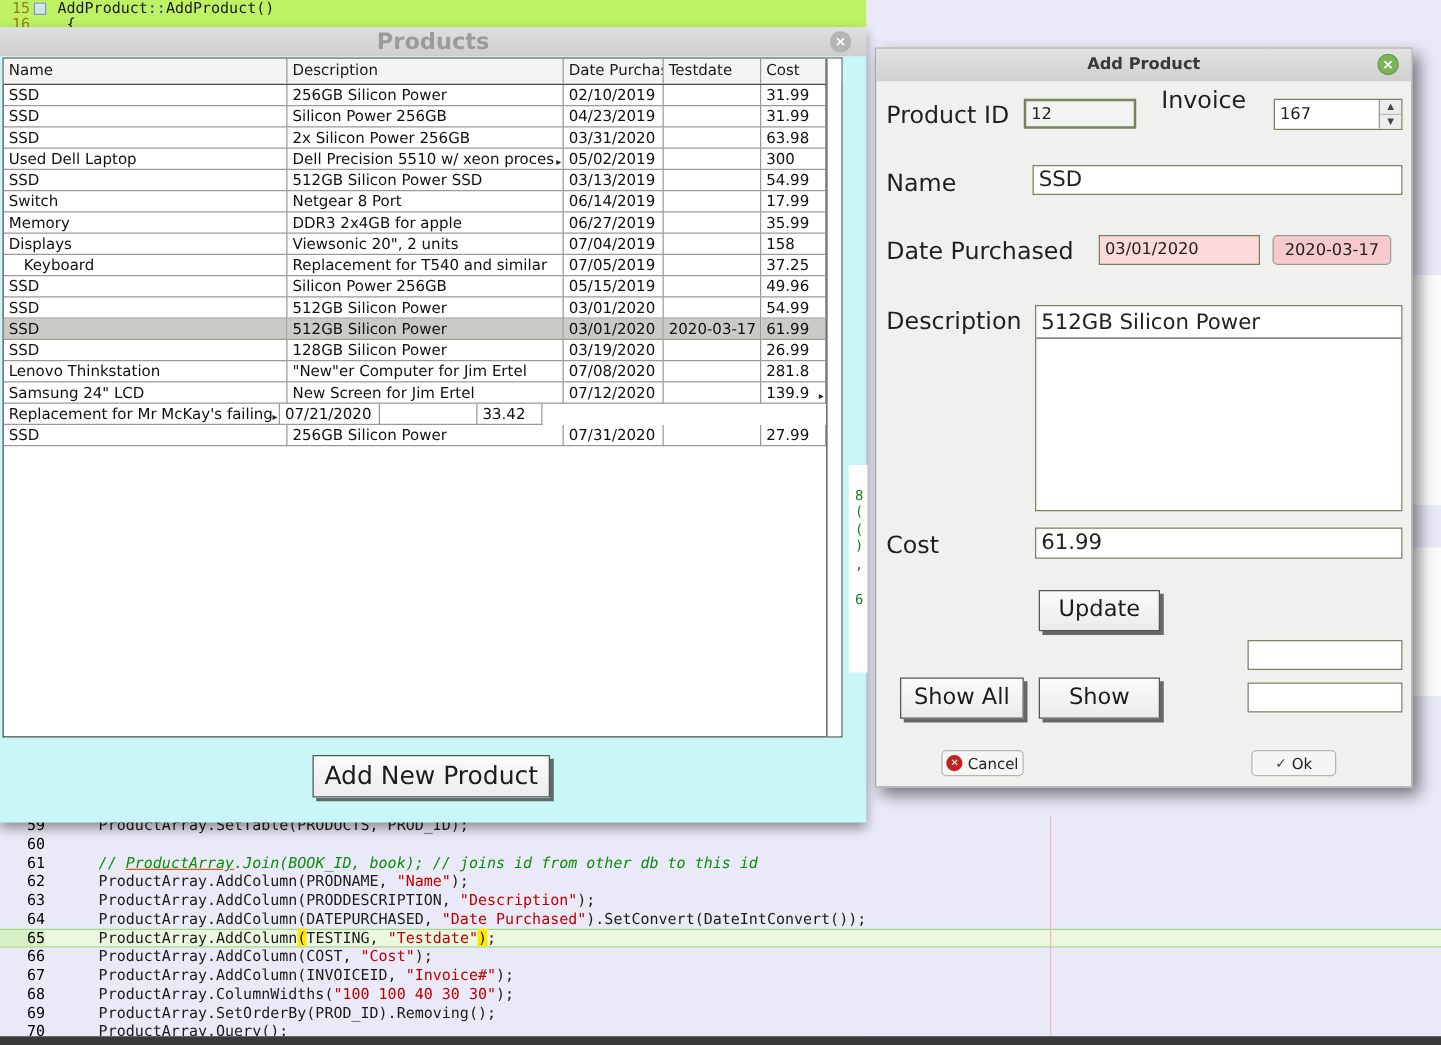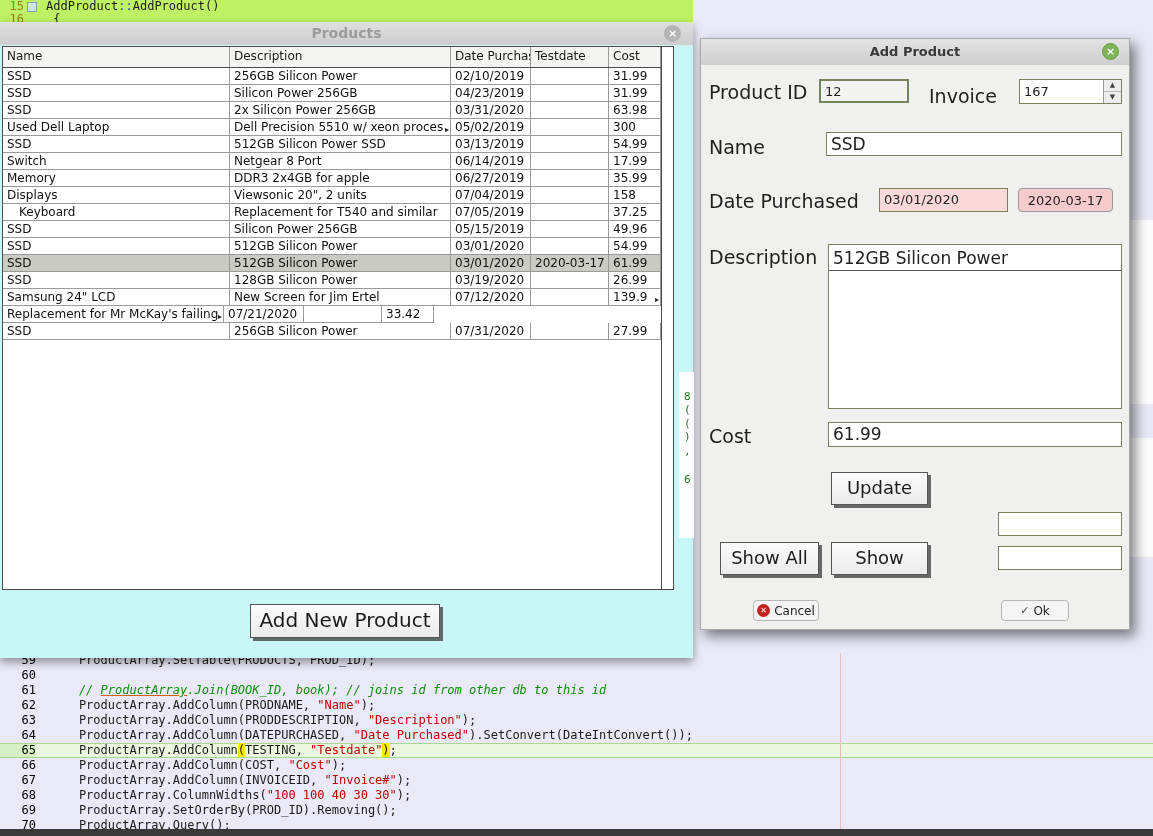--- a/index.html
+++ b/index.html
@@ -38,21 +38,21 @@
 
   
   .gap-strip{position:absolute;left:679px;top:372px;width:15px;height:166px;background:#fdfdfd;z-index:11;
              font-family:"DejaVu Sans Mono",monospace;font-size:11px;color:#1f7a1f;}
   .gap-strip span{position:absolute;left:5px;}
 
   
   .products{position:absolute;left:0;top:22px;width:693px;height:636px;background:#c9f7f7;z-index:10;
             box-shadow:0 4px 9px rgba(0,0,0,.4);}
   .p-titlebar{position:absolute;left:0;top:0;width:100%;height:23px;background:linear-gradient(#dfdfdf,#cecece);}
-  .p-titlebar .txt{display:block;text-align:center;line-height:23px;font-size:14px;font-weight:bold;color:#9b9b9b;}
+  .p-titlebar .txt{display:block;text-align:center;line-height:23px;font-size:18px;font-weight:bold;color:#9b9b9b;}
   .wclose{position:absolute;width:17px;height:17px;border-radius:50%;text-align:center;color:#fff;
           font-size:11px;font-weight:bold;box-sizing:border-box;cursor:default;}
   .p-close{right:12px;top:3px;background:#b5b5b5;line-height:17px;}
   .ptable{position:absolute;left:2px;top:24px;width:672px;height:544px;background:#ffffff;
           border:1px solid #4a4a4a;box-sizing:border-box;}
   .thead{display:flex;height:21px;background:#f4f4f2;border-bottom:1px solid #4a4a4a;box-sizing:border-box;}
   .hcell{font-size:12px;line-height:19px;padding-left:4px;border-right:1px solid #9a9a9a;box-sizing:border-box;
          overflow:hidden;white-space:nowrap;color:#1a1a1a;flex:none;}
   .trow{display:flex;height:17px;}
   .tcell{font-size:12px;line-height:16px;padding-left:4px;border-right:1px solid #9a9a9a;border-bottom:1px solid #9a9a9a;
@@ -244,20 +244,27 @@
             <div class="tcell" style="width: 52px;">61.99</div>
           </div>
           <div class="trow">
             <div class="tcell" style="width: 227px;">SSD</div>
             <div class="tcell" style="width: 221px;">128GB Silicon Power</div>
             <div class="tcell" style="width: 80px;">03/19/2020</div>
             <div class="tcell" style="width: 78px;"></div>
             <div class="tcell" style="width: 52px;">26.99</div>
           </div>
           <div class="trow">
+            <div class="tcell" style="width: 227px;">Lenovo Thinkstation</div>
+            <div class="tcell" style="width: 221px;">"New"er Computer for Jim Ertel</div>
+            <div class="tcell" style="width: 80px;">07/08/2020</div>
+            <div class="tcell" style="width: 78px;"></div>
+            <div class="tcell" style="width: 52px;">281.8</div>
+          </div>
+          <div class="trow">
             <div class="tcell" style="width: 227px;">Samsung 24" LCD</div>
             <div class="tcell" style="width: 221px;">New Screen for Jim Ertel</div>
             <div class="tcell" style="width: 80px;">07/12/2020</div>
             <div class="tcell" style="width: 78px;"></div>
             <div class="tcell" style="width: 52px;">139.9<span class="clip-arrow">▸</span></div>
           </div>
           <div class="trow">
             <div class="tcell" style="width: 221px;">Replacement for Mr McKay's failing<span class="clip-arrow">▸</span></div>
             <div class="tcell" style="width: 80px;">07/21/2020</div>
             <div class="tcell" style="width: 78px;"></div>
@@ -278,21 +285,21 @@
 
   <div class="dialog">
     <div class="d-titlebar">
       <span class="txt">Add Product</span>
       <div class="wclose d-close">×</div>
     </div>
 
     <div class="dlabel" style="left:8px;top:42px;">Product ID</div>
     <div class="dfield f-pid">12</div>
 
-    <div class="dlabel" style="left:228px;top:46px;">Invoice</div>
+    <div class="dlabel" style="left:228px;top:30px;">Invoice</div>
     <div class="dfield spin">
       <span class="spinval">167</span>
       <div class="spinbtns">
         <div class="spinbtn spin-up">▲</div>
         <div class="spinbtn spin-down">▼</div>
       </div>
     </div>
 
     <div class="dlabel" style="left:8px;top:97px;">Name</div>
     <div class="dfield f-name">SSD</div>

